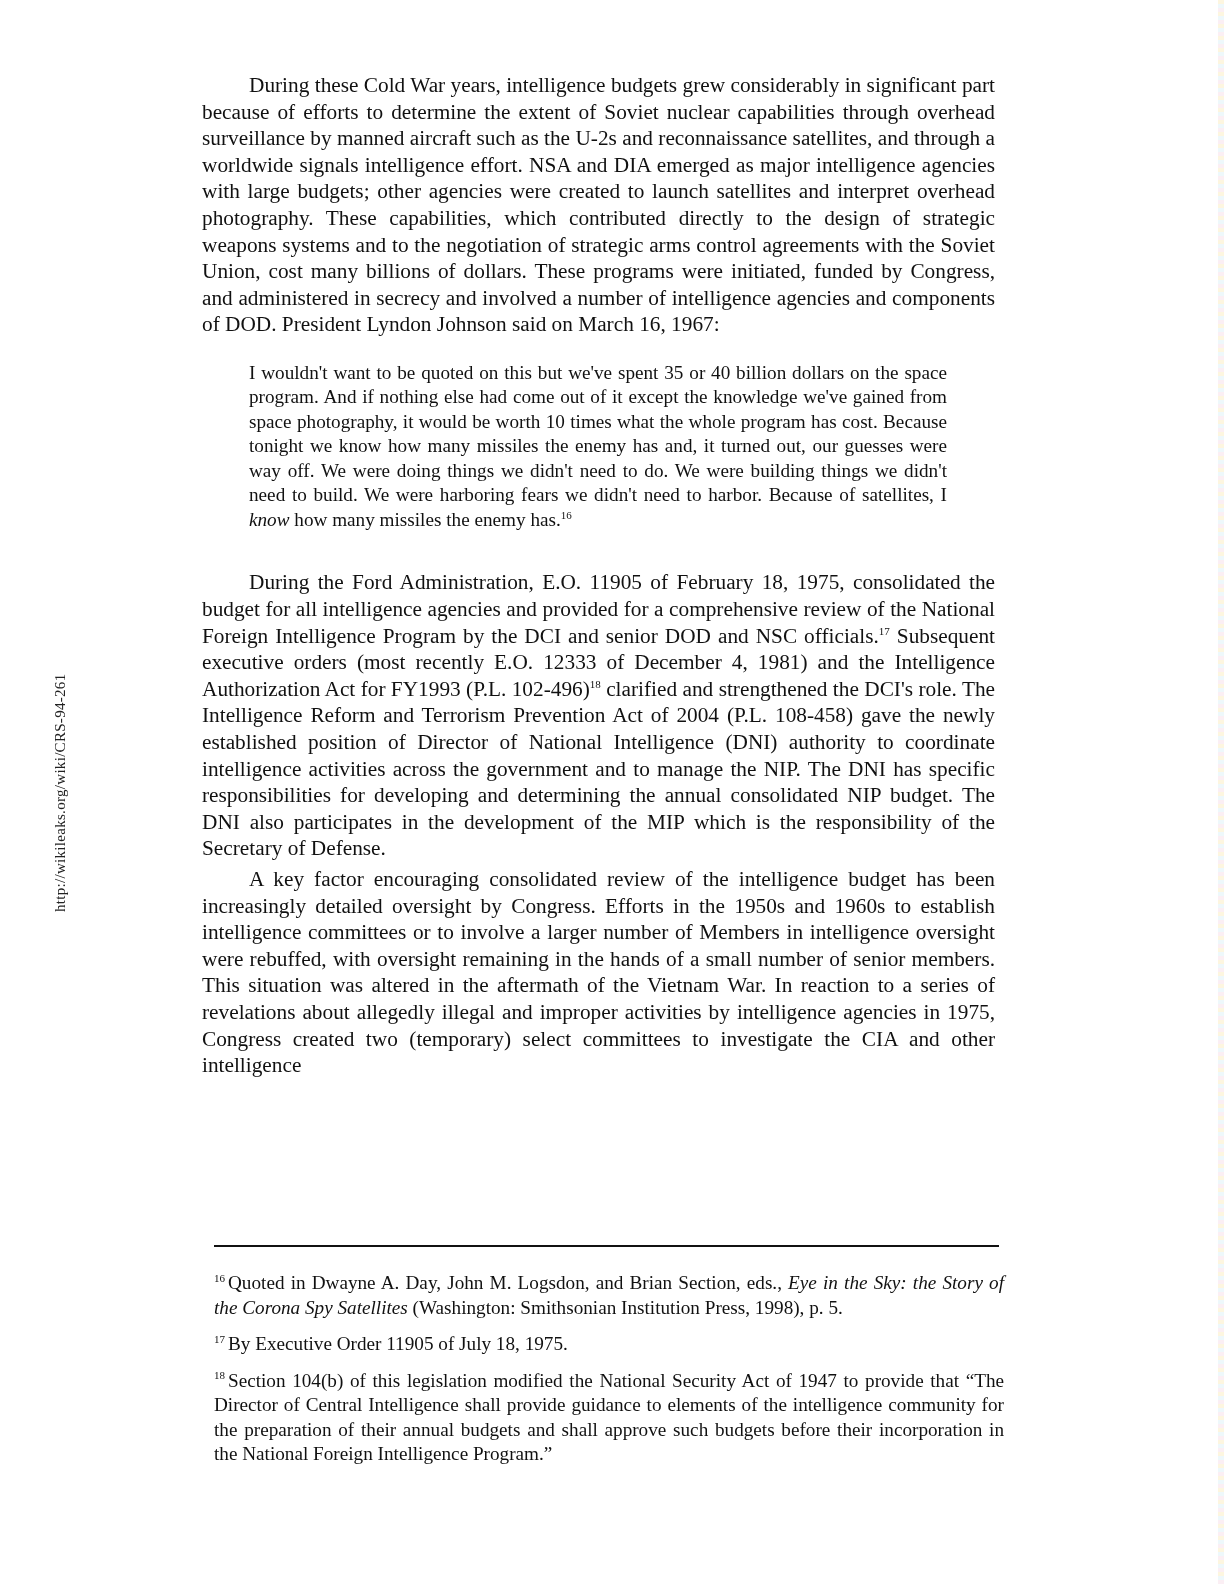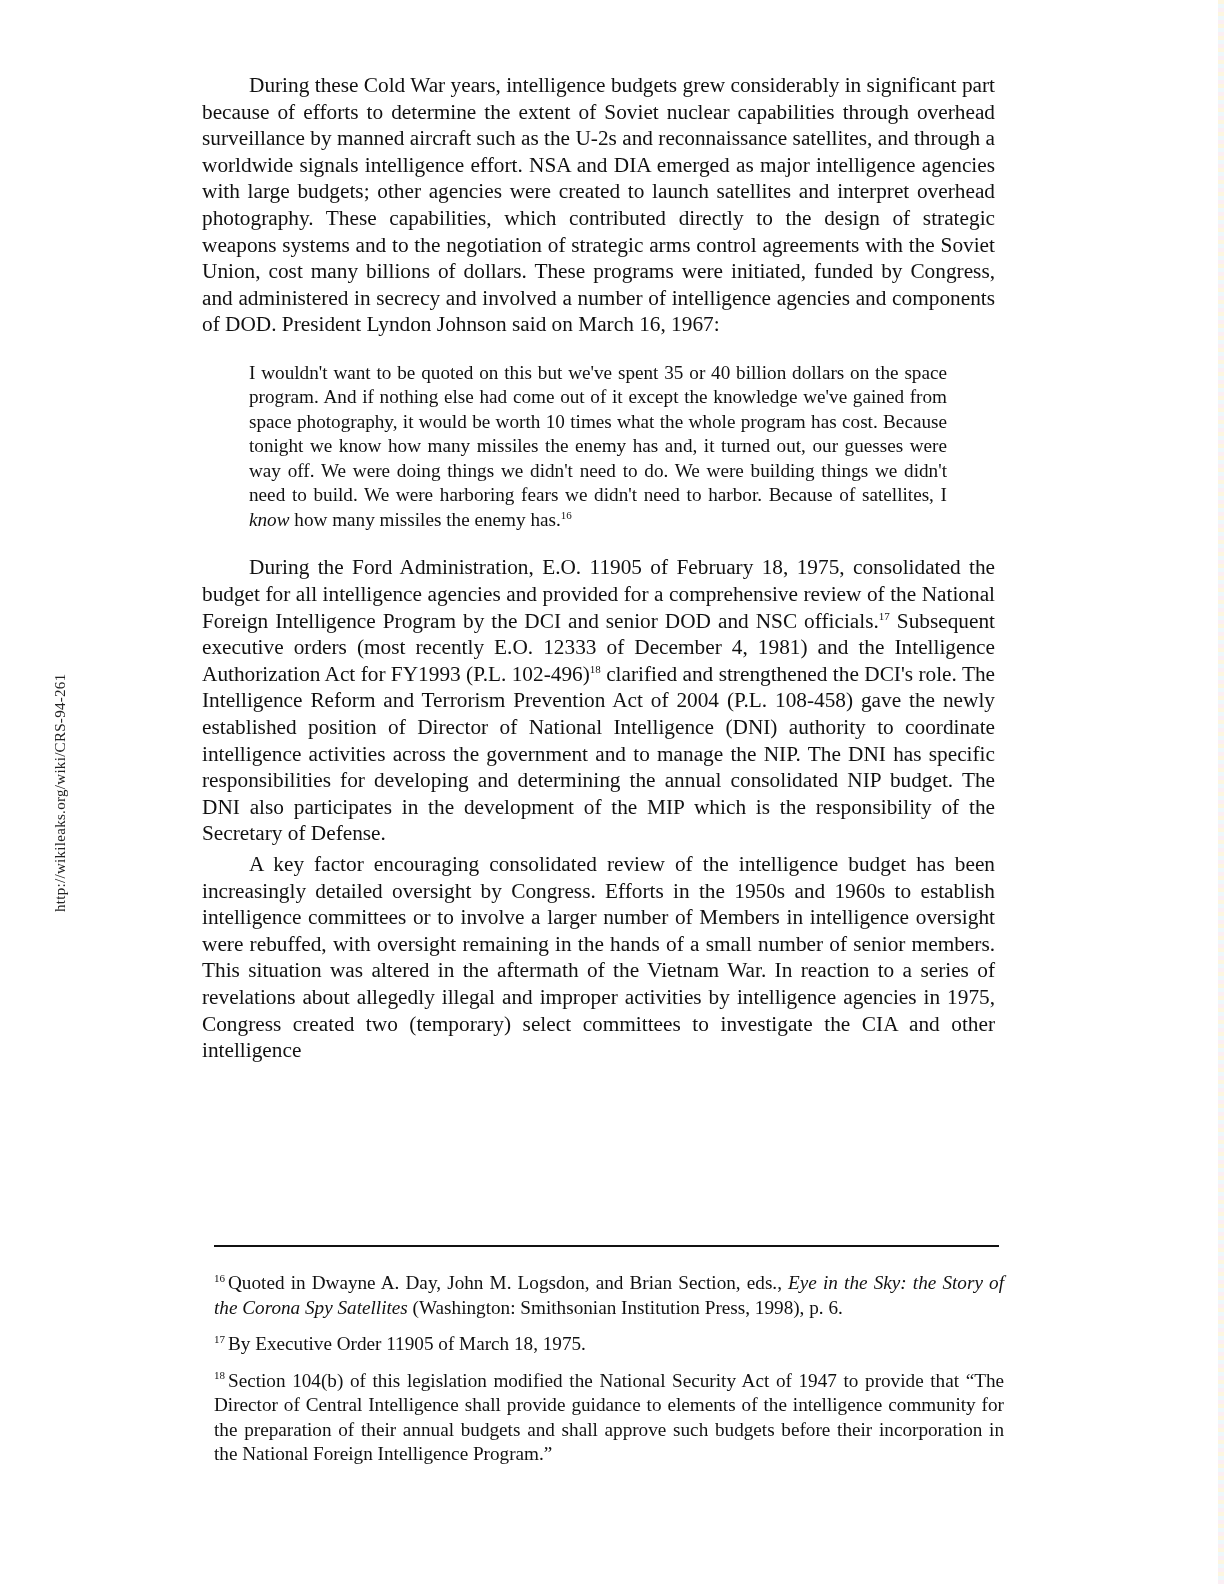--- a/index.html
+++ b/index.html
@@ -53,21 +53,21 @@
       line-height: 24.5px;
       margin: 23px 48px 3px 47px;
       text-align: justify;
     }
     .sup {
       font-size: 11px;
       vertical-align: super;
       line-height: 0;
     }
     .p1 { margin-top: 0; }
-    .p2 { margin-top: 22px; }
+    .p2 { margin-top: 37px; }
     .p3 { margin-top: 27px; }
     .rule {
       position: absolute;
       left: 214px;
       top: 1245px;
       width: 785px;
       height: 0;
       border-top: 2px solid #111111;
     }
     .footnotes {
@@ -103,16 +103,16 @@
   <div class="block-quote"><span>I wouldn't want to be quoted on this but we've spent 35 or 40 billion dollars on the space program.  And if nothing else had come out of it except the knowledge we've gained from space photography, it would be worth 10 times what the whole program has cost.  Because tonight we know how many missiles the enemy has and, it turned out, our guesses were way off.  We were doing things we didn't need to do.  We were building things we didn't need to build.  We were harboring fears we didn't need to harbor. Because of satellites, I </span><em>know</em><span> how many missiles the enemy has.</span><span class="sup">16</span></div>
 
   <p class="para p2"><span>During the Ford Administration, E.O. 11905 of February 18, 1975, consolidated the budget for all intelligence agencies and provided for a comprehensive review of the National Foreign Intelligence Program by the DCI and senior DOD and NSC officials.</span><span class="sup">17</span><span>  Subsequent executive orders (most recently E.O. 12333 of December 4, 1981) and the Intelligence Authorization Act for FY1993 (P.L. 102-496)</span><span class="sup">18</span><span> clarified and strengthened the DCI's role.  The Intelligence Reform and Terrorism Prevention Act of 2004 (P.L. 108-458) gave the newly established position of Director of National Intelligence (DNI) authority to coordinate intelligence activities across the government and to manage the NIP.  The DNI has specific responsibilities for developing and determining the annual consolidated NIP budget.  The DNI also participates in the development of the MIP which is the responsibility of the Secretary of Defense.</span></p>
 
   <p class="para p3">A key factor encouraging consolidated review of the intelligence budget has been increasingly detailed oversight by Congress.  Efforts in the 1950s and 1960s to establish intelligence committees or to involve a larger number of Members in intelligence oversight were rebuffed, with oversight remaining in the hands of a small number of senior members.  This situation was altered in the aftermath of the Vietnam War.  In reaction to a series of revelations about allegedly illegal and improper activities by intelligence agencies in 1975, Congress created two (temporary) select committees to investigate the CIA and other intelligence</p>
 </div>
 
 <div class="rule"></div>
 
 <div class="footnotes">
-  <p class="footnote"><span class="fn-mark">16</span><span>Quoted in Dwayne A. Day, John M. Logsdon, and Brian Section, eds., </span><em>Eye in the Sky: the Story of the Corona Spy Satellites</em><span> (Washington: Smithsonian Institution Press, 1998), p. 6.</span></p>
-  <p class="footnote"><span class="fn-mark">17</span><span>By Executive Order 11905 of March 18, 1975.</span></p>
+  <p class="footnote"><span class="fn-mark">16</span><span>Quoted in Dwayne A. Day, John M. Logsdon, and Brian Section, eds., </span><em>Eye in the Sky: the Story of the Corona Spy Satellites</em><span> (Washington: Smithsonian Institution Press, 1998), p. 5.</span></p>
+  <p class="footnote"><span class="fn-mark">17</span><span>By Executive Order 11905 of July 18, 1975.</span></p>
   <p class="footnote"><span class="fn-mark">18</span><span>Section 104(b) of this legislation modified the National Security Act of 1947 to provide that “The Director of Central Intelligence shall provide guidance to elements of the intelligence community for the preparation of their annual budgets and shall approve such budgets before their incorporation in the National Foreign Intelligence Program.”</span></p>
 </div>
 
 </body></html>

